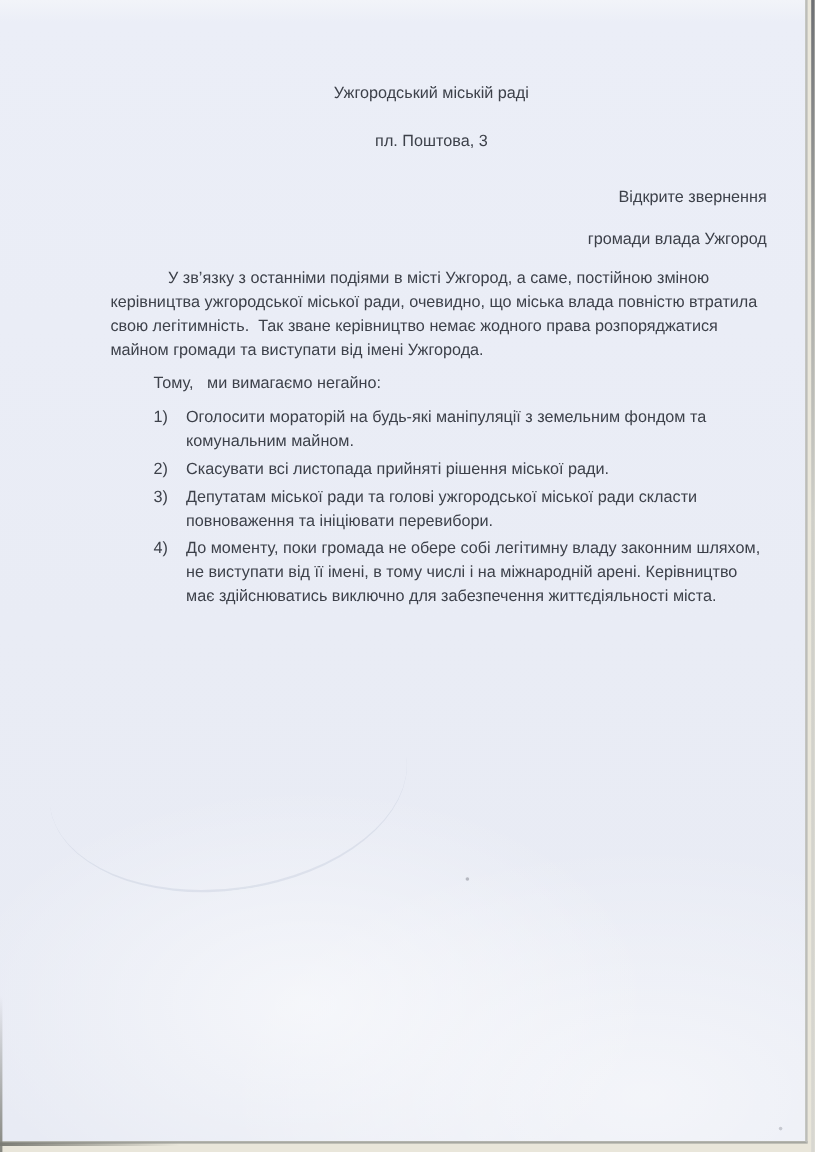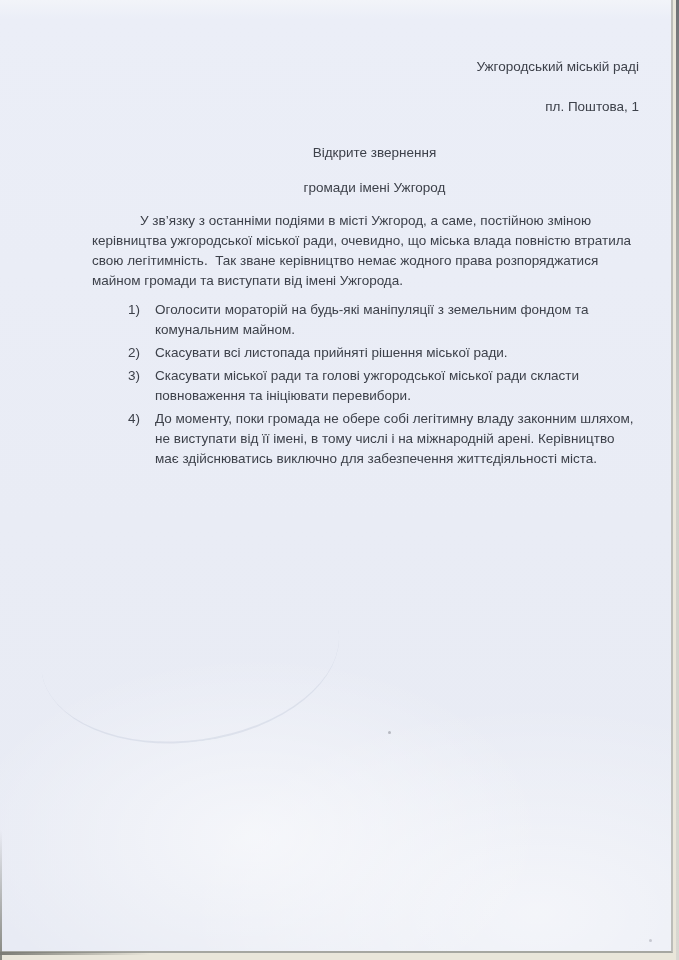--- a/index.html
+++ b/index.html
@@ -51,23 +51,23 @@
 
   
   .doc {
     position: absolute; left: 0; top: 0; right: 6px;
     padding: 57px 34px 0 80px;
     color: #3d414a;
     font-size: 13.5px;
     line-height: 20px;
   }
   .recipient { text-align: right; }
-  .recipient-line { margin: 0; }
+  .recipient-line { margin: 11px; text-align: center; }
   .recipient-line + .recipient-line { margin-top: 20px; }
-  .title-block { text-align: center; margin: 26px 0 0 30px; }
+  .title-block { text-align: right; margin: 26px 0 0 30px; }
   .doc-title { margin: 0; font-size: 13.5px; font-weight: normal; }
   .doc-subtitle { margin: 15px 0 0 0; font-size: 13.5px; font-weight: normal; }
   .paragraph {
     margin: 13px 0 0 12px;
     text-indent: 48px;
     white-space: pre-wrap;
   }
   .demands-intro {
     margin: 7px 0 0 48px;
     white-space: pre-wrap;
@@ -88,43 +88,44 @@
   <div class="edge-bottom-left-v"></div>
   <div class="edge-bottom-left-h"></div>
   <div class="crease"></div>
   <div class="speck speck-1"></div>
   <div class="speck speck-2"></div>
 
   <div class="doc">
 
     <div class="recipient">
       <p class="recipient-line">Ужгородський міській раді</p>
-      <p class="recipient-line">пл. Поштова, 1</p>
+      <p class="recipient-line">пл. Поштова, 3</p>
     </div>
 
     <div class="title-block">
       <h1 class="doc-title">Відкрите звернення</h1>
-      <h2 class="doc-subtitle">громади імені Ужгород</h2>
+      <h2 class="doc-subtitle">громади влада Ужгород</h2>
     </div>
 
     <p class="paragraph">У зв’язку з останніми подіями в місті Ужгород, а саме, постійною зміною керівництва ужгородської міської ради, очевидно, що міська влада повністю втратила свою легітимність.  Так зване керівництво немає жодного права розпоряджатися майном громади та виступати від імені Ужгорода.</p>
 
+    <p class="demands-intro">Тому,   ми вимагаємо негайно:</p>
 
     <div class="demands">
       <div class="demand">
         <span class="demand-num">1)</span>
         <span class="demand-text">Оголосити мораторій на будь-які маніпуляції з земельним фондом та комунальним майном.</span>
       </div>
       <div class="demand">
         <span class="demand-num">2)</span>
         <span class="demand-text">Скасувати всі листопада прийняті рішення міської ради.</span>
       </div>
       <div class="demand">
         <span class="demand-num">3)</span>
-        <span class="demand-text">Скасувати міської ради та голові ужгородської міської ради скласти повноваження та ініціювати перевибори.</span>
+        <span class="demand-text">Депутатам міської ради та голові ужгородської міської ради скласти повноваження та ініціювати перевибори.</span>
       </div>
       <div class="demand">
         <span class="demand-num">4)</span>
         <span class="demand-text">До моменту, поки громада не обере собі легітимну владу законним шляхом, не виступати від її імені, в тому числі і на міжнародній арені. Керівництво має здійснюватись виключно для забезпечення життєдіяльності міста.</span>
       </div>
     </div>
 
 
   </div>
 </div>

